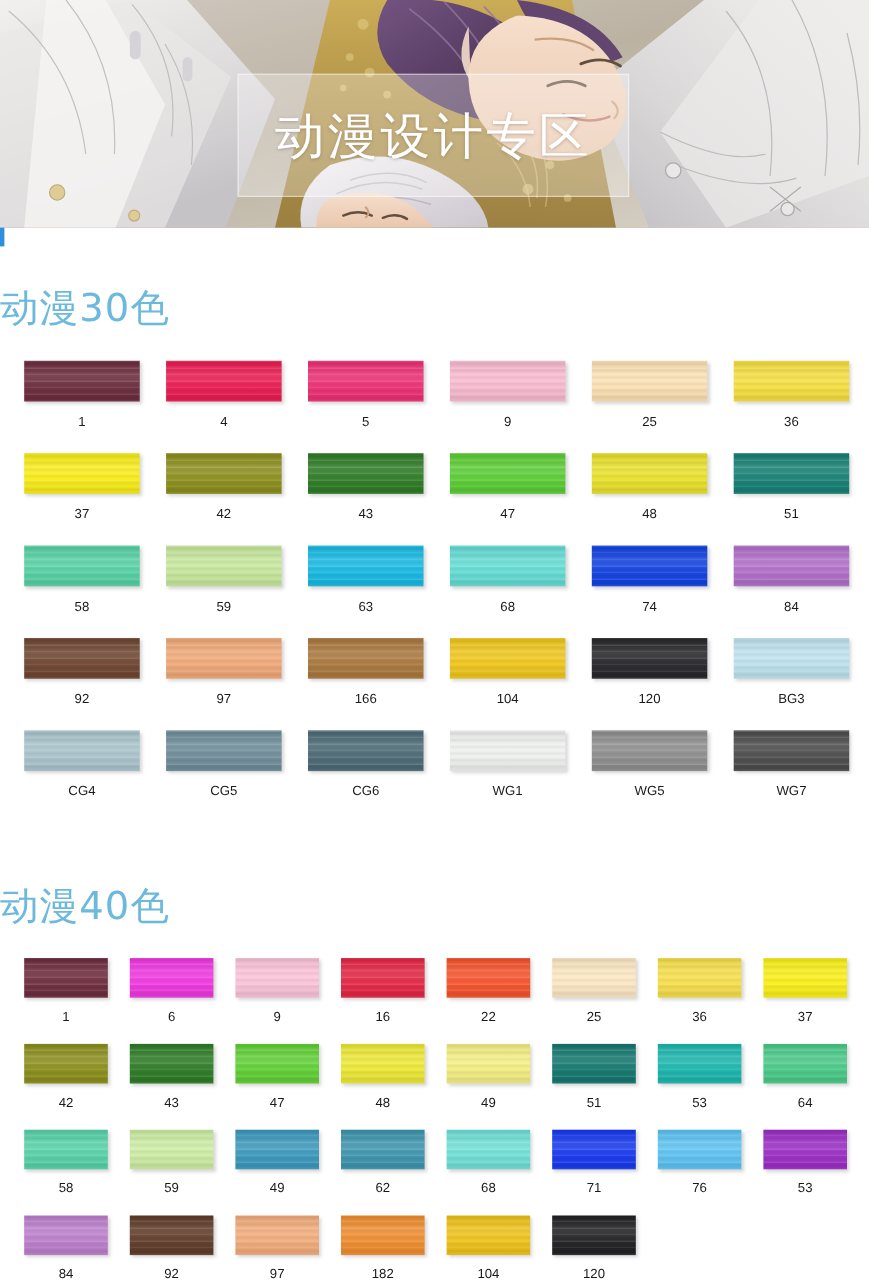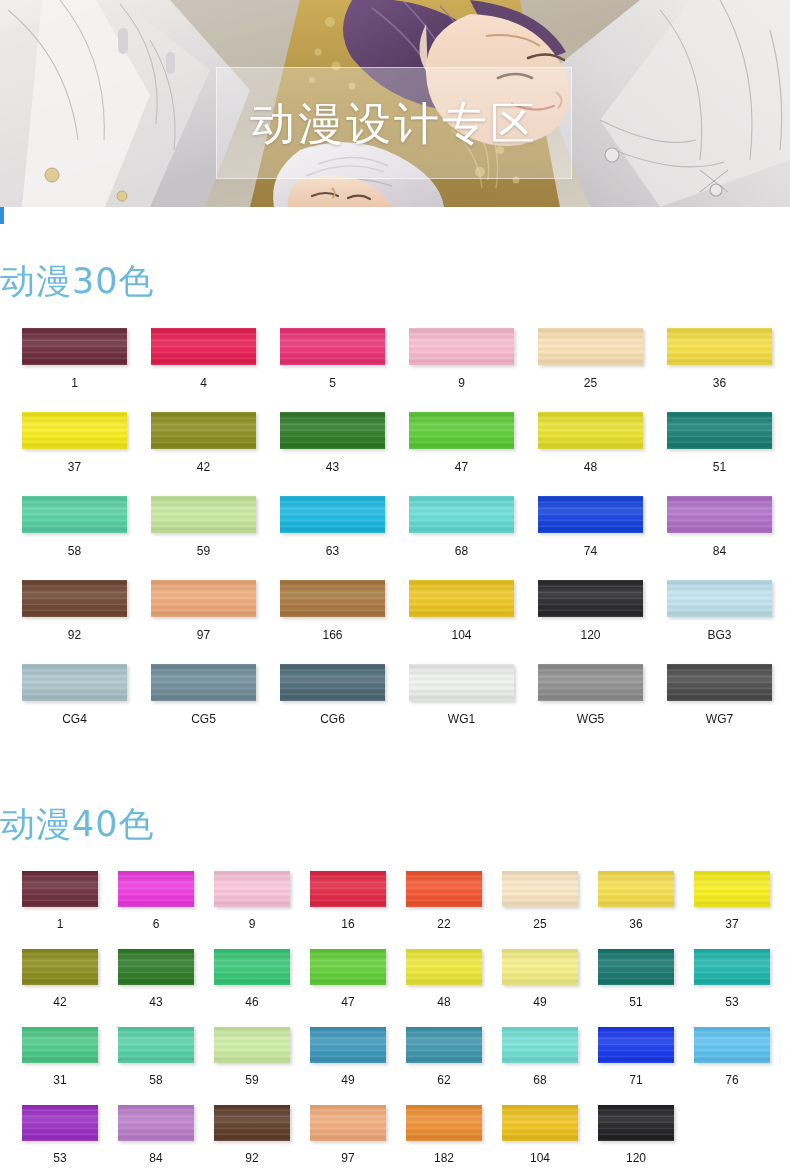--- a/index.html
+++ b/index.html
@@ -435,24 +435,20 @@
       </div>
       <div class="cell">
         <div class="swatch" style="background-color: rgb(138, 141, 26);"></div>
         <div class="swatch-label">42</div>
       </div>
       <div class="cell">
         <div class="swatch" style="background-color: rgb(44, 122, 36);"></div>
         <div class="swatch-label">43</div>
       </div>
       <div class="cell">
-        <div class="swatch" style="background-color: rgb(51, 199, 116);"></div>
-        <div class="swatch-label">46</div>
-      </div>
-      <div class="cell">
         <div class="swatch" style="background-color: rgb(95, 207, 51);"></div>
         <div class="swatch-label">47</div>
       </div>
       <div class="cell">
         <div class="swatch" style="background-color: rgb(236, 232, 51);"></div>
         <div class="swatch-label">48</div>
       </div>
       <div class="cell">
         <div class="swatch" style="background-color: rgb(244, 238, 130);"></div>
         <div class="swatch-label">49</div>
@@ -460,21 +456,21 @@
       <div class="cell">
         <div class="swatch" style="background-color: rgb(18, 118, 109);"></div>
         <div class="swatch-label">51</div>
       </div>
       <div class="cell">
         <div class="swatch" style="background-color: rgb(25, 182, 173);"></div>
         <div class="swatch-label">53</div>
       </div>
       <div class="cell">
         <div class="swatch" style="background-color: rgb(72, 201, 134);"></div>
-        <div class="swatch-label">31</div>
+        <div class="swatch-label">64</div>
       </div>
       <div class="cell">
         <div class="swatch" style="background-color: rgb(85, 210, 167);"></div>
         <div class="swatch-label">58</div>
       </div>
       <div class="cell">
         <div class="swatch" style="background-color: rgb(204, 236, 162);"></div>
         <div class="swatch-label">59</div>
       </div>
       <div class="cell">

